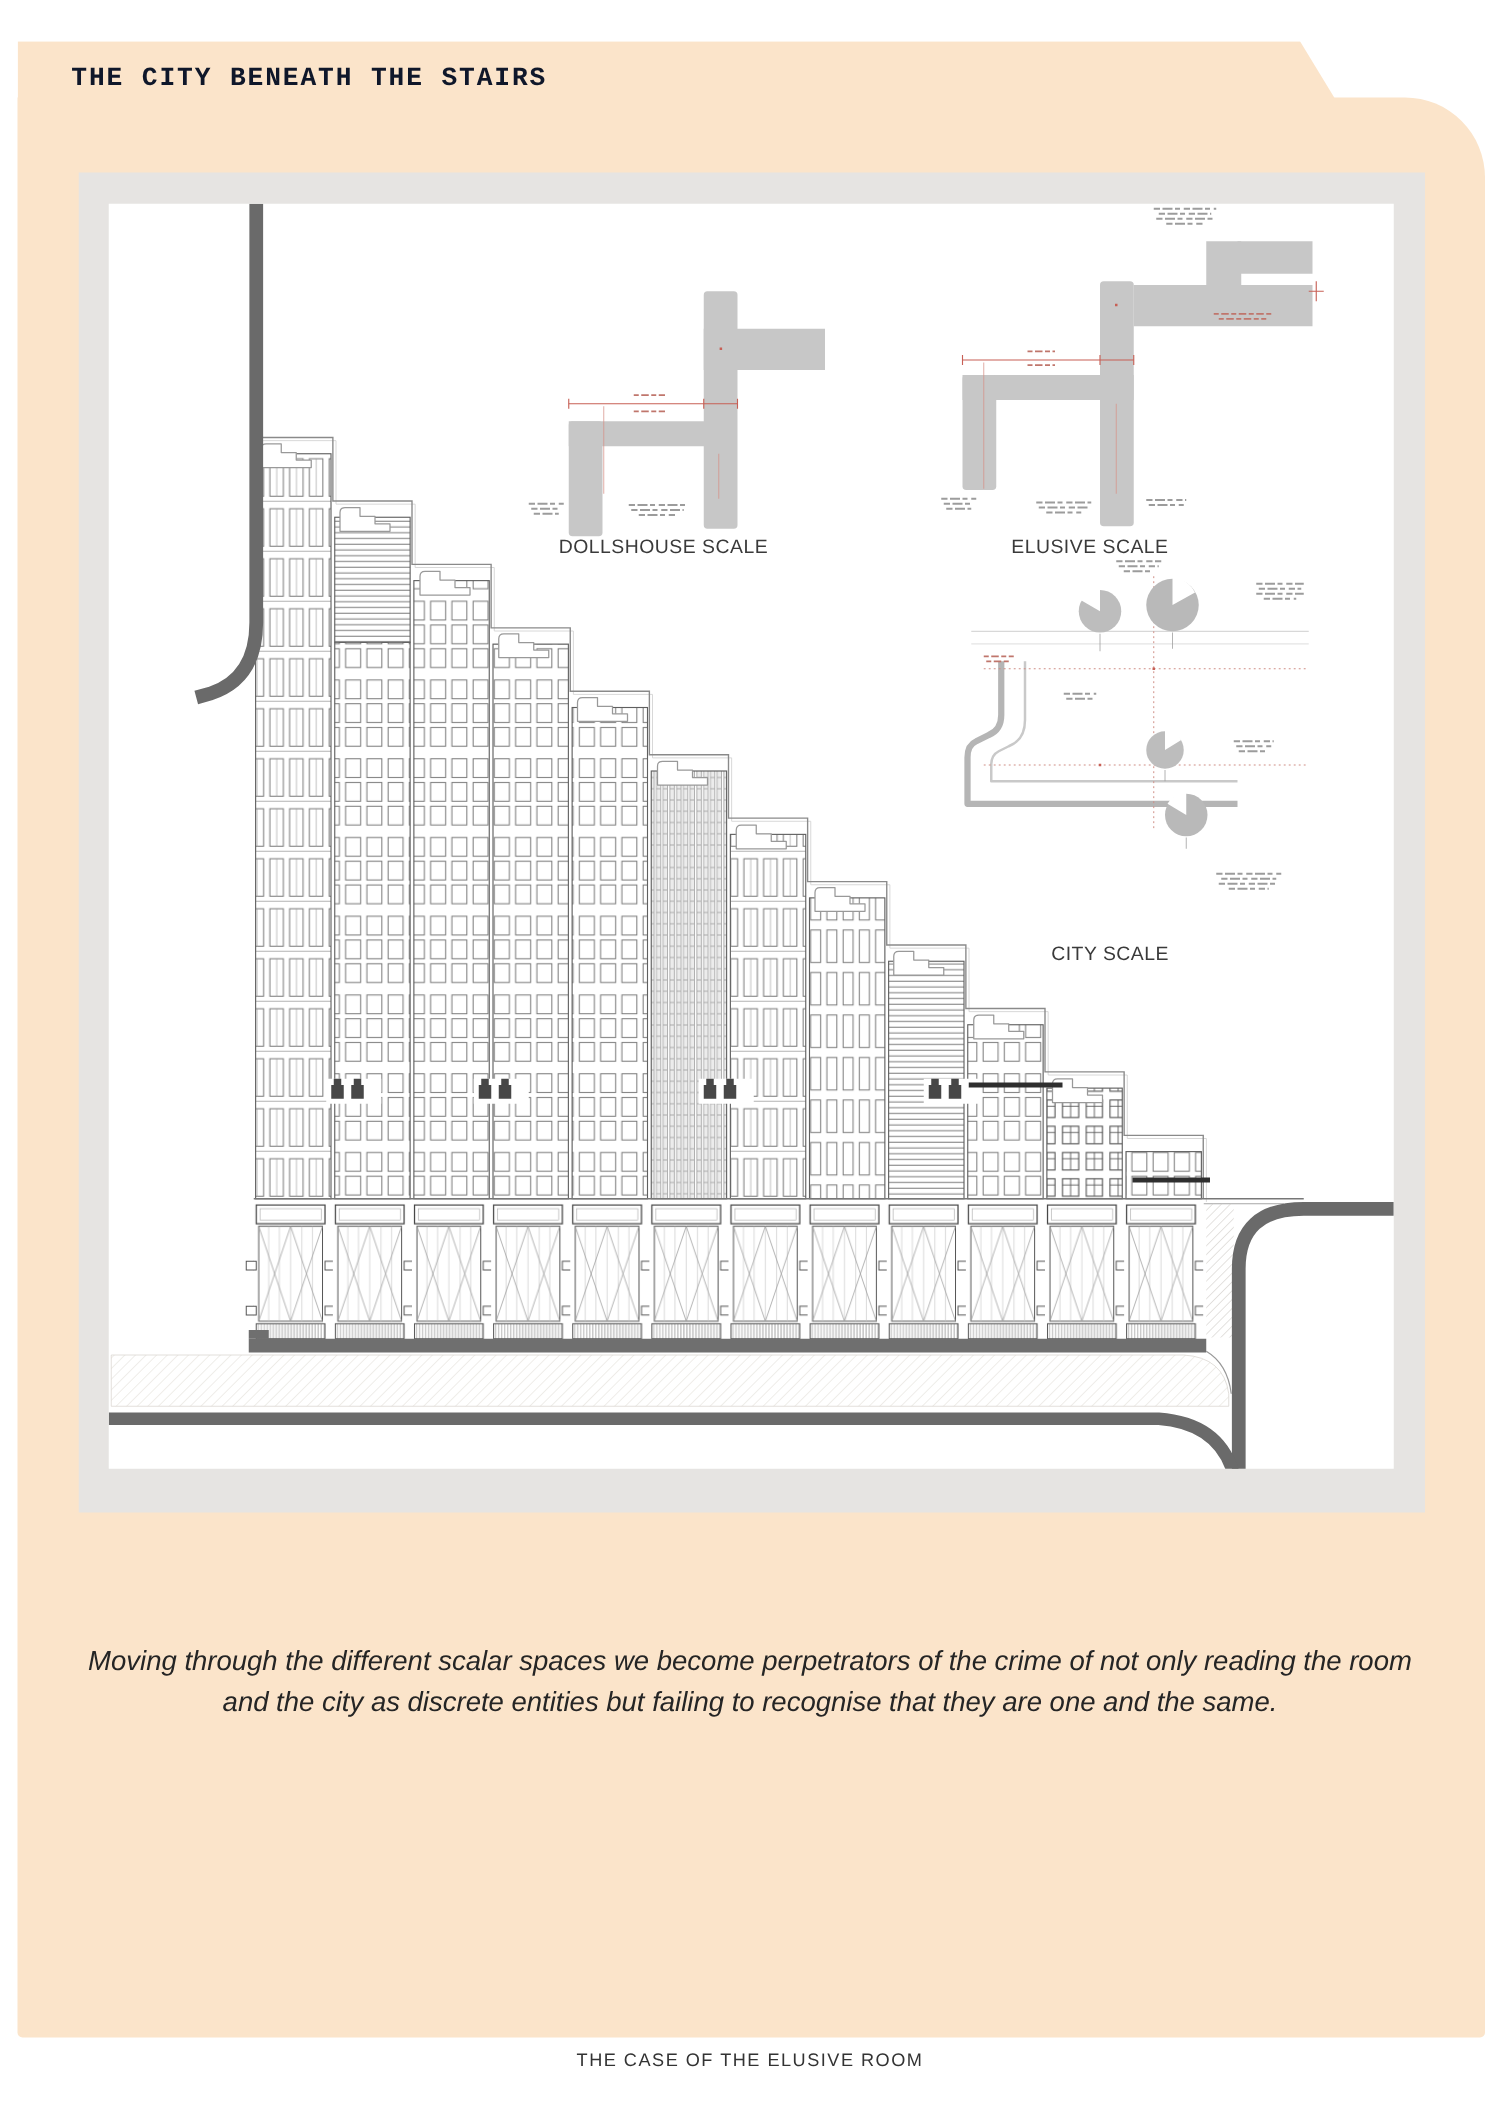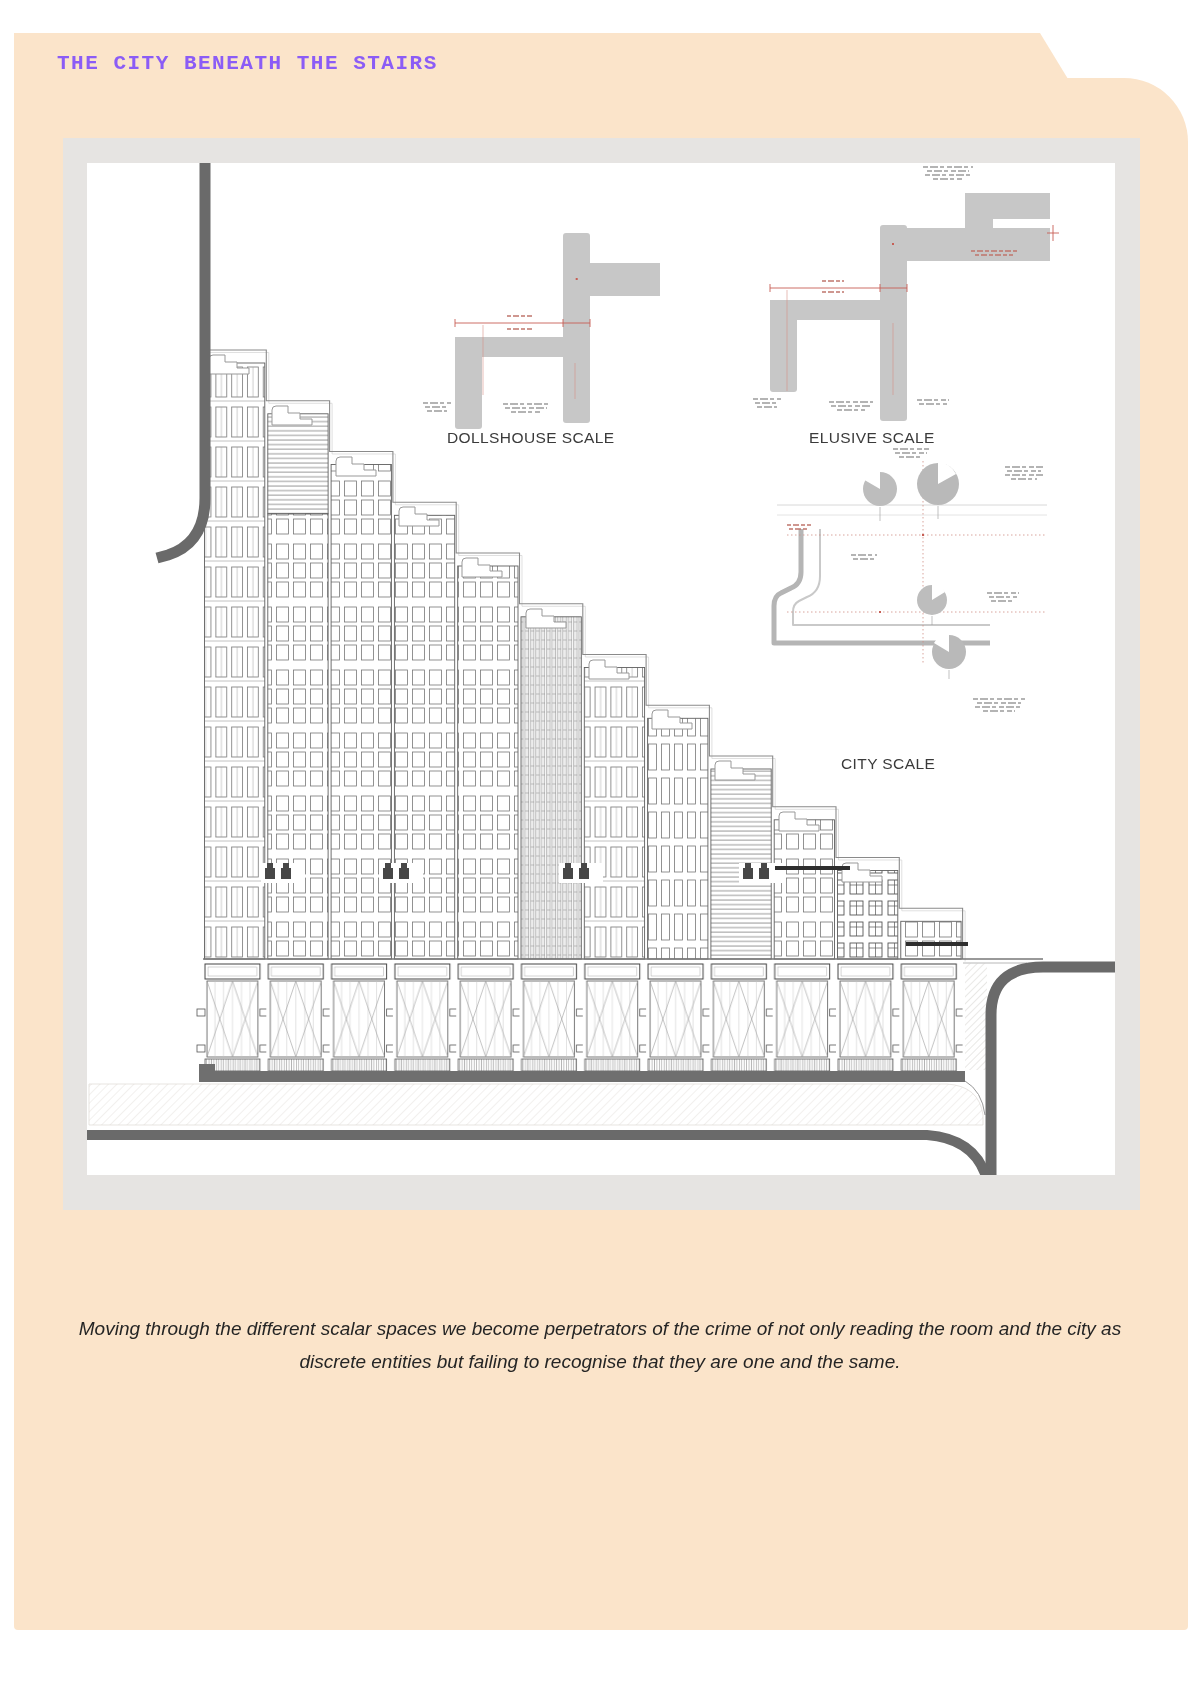--- a/index.html
+++ b/index.html
@@ -3,26 +3,26 @@
 <meta charset="utf-8">
 <style>
   html,body{margin:0;padding:0;background:#ffffff;}
   .canvas{position:relative;width:1200px;height:1697px;background:#ffffff;overflow:hidden;
           font-family:"Liberation Sans",sans-serif;color:#1f1f1f;}
   .peach-tab{position:absolute;left:14px;top:33px;width:1054px;height:46px;background:#fbe4ca;
              clip-path:polygon(0 0,calc(100% - 28px) 0,100% 100%,0 100%);}
   .peach-card{position:absolute;left:14px;top:78px;width:1174px;height:1552px;background:#fbe4ca;
               border-radius:0 64px 4px 4px;}
   .page-title{position:absolute;left:57px;top:52px;font-family:"Liberation Mono","DejaVu Sans Mono",monospace;
-              font-size:21px;font-weight:600;letter-spacing:1.5px;color:#8b5cf6;}
+              font-size:21px;font-weight:600;letter-spacing:1.5px;color:#0f172a;}
   .gray-panel{position:absolute;left:63px;top:138px;width:1077px;height:1072px;background:#e6e4e2;}
   .white-panel{position:absolute;left:87px;top:163px;width:1028px;height:1012px;background:#ffffff;overflow:hidden;}
   .dlabel{position:absolute;font-size:15.5px;letter-spacing:.4px;color:#3a3a3a;white-space:nowrap;}
   .para{position:absolute;left:57px;width:1086px;font-size:19.5px;line-height:28px;color:#222;}
-  .para-em{position:absolute;left:54px;width:1092px;font-size:19px;line-height:33px;font-style:italic;
+  .para-em{position:absolute;left:54px;width:1092px;font-size:22px;line-height:33px;font-style:italic;
            text-align:center;color:#252525;}
   .footer-line{position:absolute;left:0;width:1200px;text-align:center;color:#333;}
   .footer-title{top:1641px;font-size:14.5px;letter-spacing:1.2px;}
   .footer-page{top:1666px;font-size:14.5px;letter-spacing:.5px;}
   
   .dg{fill:#c7c7c7;}
   .rd{stroke:#c75f55;stroke-width:.9;fill:none;}
   .rdf{stroke:#d79188;stroke-width:.6;fill:none;}
   .rdd{stroke:#cf8d84;stroke-width:.8;stroke-dasharray:1.5 2.5;fill:none;}
   .mt{stroke:#9c9c9c;stroke-width:1.6;stroke-dasharray:5 2 8 2 4 3;fill:none;}
@@ -242,14 +242,15 @@
       </g>
     </svg>
 
     <div class="dlabel" style="left:360px;top:266px;">DOLLSHOUSE SCALE</div>
     <div class="dlabel" style="left:722px;top:266px;">ELUSIVE SCALE</div>
     <div class="dlabel" style="left:754px;top:592px;">CITY SCALE</div>
   </div>
 
   <div class="para-em" style="top:1312px;">Moving through the different scalar spaces we become perpetrators of the crime of not only reading the room and the city as discrete entities but failing to recognise that they are one and the same.</div>
 
+  <div class="footer-line footer-title">THE CASE OF THE ELUSIVE ROOM</div>
 
 </div>
 
 </body></html>

